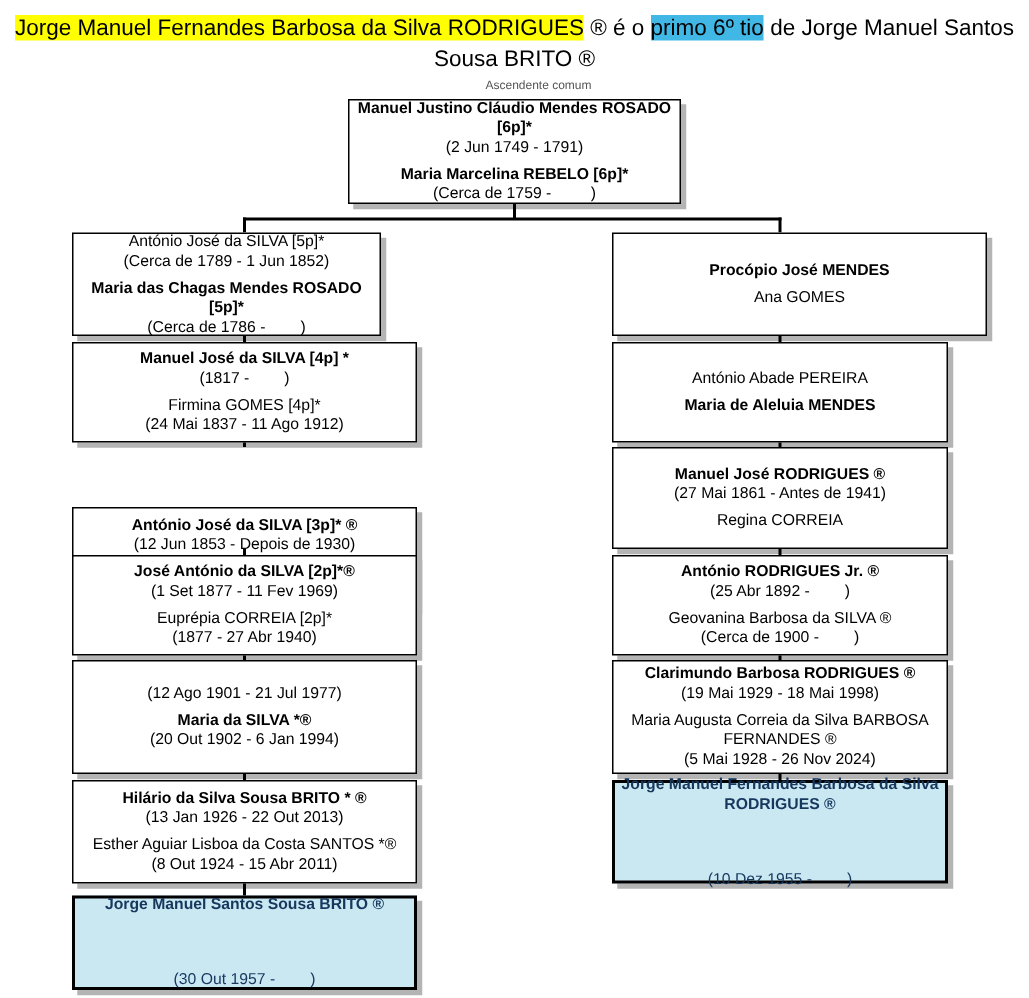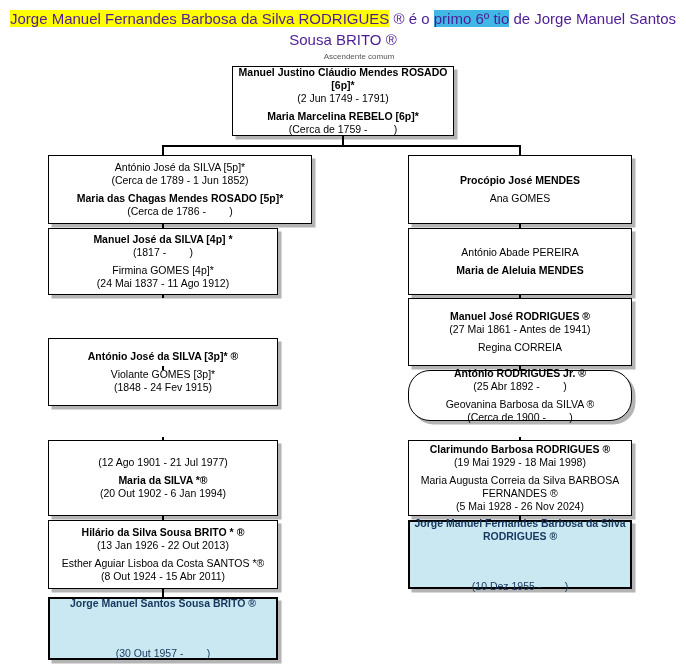--- a/index.html
+++ b/index.html
@@ -11,21 +11,21 @@
     --box-shadow:#b4b4b4;
     --connector:#000000;
   }
   html,body{margin:0;padding:0;background:#ffffff;}
   .page{
     position:relative;width:686px;height:665px;background:#ffffff;overflow:hidden;
     font-family:"Liberation Sans", sans-serif;color:#000;
   }
   .title{
     position:absolute;top:8px;left:5px;width:676px;
-    text-align:center;font-size:15px;line-height:21px;color:#4c1d95;
+    text-align:center;font-size:15px;line-height:21px;color:#000000;
   }
   .hl-y{background:var(--highlight-yellow);}
   .hl-b{background:var(--highlight-blue);}
   .anc-label{
     position:absolute;top:52px;left:0;width:686px;text-align:center;
     font-size:8px;color:#555;margin-left:16px;
   }
   .pbox{
     position:absolute;background:#fff;border:1.5px solid var(--box-border);
     box-shadow:3.5px 3.5px 0 0 var(--box-shadow);
@@ -56,36 +56,43 @@
       <div class="bl">(2 Jun 1749 - 1791)</div>
       <div class="bl bold sp">Maria Marcelina REBELO [6p]*</div>
       <div class="bl">(Cerca de 1759 -&nbsp;&nbsp;&nbsp;&nbsp;&nbsp;&nbsp;&nbsp;&nbsp;&nbsp;)</div>
     </div>
 
   <div class="cline" style="left:342px;top:136px;width:2px;height:10px;"></div>
   <div class="cline" style="left:162px;top:145px;width:359px;height:2px;"></div>
   <div class="cline" style="left:162px;top:145px;width:2px;height:10px;"></div>
   <div class="cline" style="left:519px;top:145px;width:2px;height:10px;"></div>
 
-  <div class="pbox" style="left:48px;top:155px;width:264px;height:69px;">
+  <div class="pbox" style="left:48px;top:155px;width:206px;height:69px;">
       <div class="bl">António José da SILVA [5p]*</div>
       <div class="bl">(Cerca de 1789 - 1 Jun 1852)</div>
       <div class="bl bold sp">Maria das Chagas Mendes ROSADO [5p]*</div>
       <div class="bl">(Cerca de 1786 -&nbsp;&nbsp;&nbsp;&nbsp;&nbsp;&nbsp;&nbsp;&nbsp;)</div>
     </div>
   <div class="pbox" style="left:48px;top:228px;width:230px;height:67px;">
       <div class="bl bold">Manuel José da SILVA [4p] *</div>
       <div class="bl">(1817 -&nbsp;&nbsp;&nbsp;&nbsp;&nbsp;&nbsp;&nbsp;&nbsp;)</div>
       <div class="bl sp">Firmina GOMES [4p]*</div>
       <div class="bl">(24 Mai 1837 - 11 Ago 1912)</div>
     </div>
   <div class="pbox" style="left:48px;top:298px;width:230px;height:68px;margin-top:40px;">
       <div class="bl bold">António José da SILVA [3p]* ®</div>
+      <div class="bl">(12 Jun 1853 - Depois de 1930)</div>
       <div class="bl sp">Violante GOMES [3p]*</div>
       <div class="bl">(1848 - 24 Fev 1915)</div>
+    </div>
+  <div class="pbox" style="left:48px;top:370px;width:230px;height:67px;">
+      <div class="bl bold">José António da SILVA [2p]*®</div>
+      <div class="bl">(1 Set 1877 - 11 Fev 1969)</div>
+      <div class="bl sp">Euprépia CORREIA [2p]*</div>
+      <div class="bl">(1877 - 27 Abr 1940)</div>
     </div>
   <div class="pbox" style="left:48px;top:440px;width:230px;height:76px;">
       <div class="bl">(12 Ago 1901 - 21 Jul 1977)</div>
       <div class="bl bold sp">Maria da SILVA *®</div>
       <div class="bl">(20 Out 1902 - 6 Jan 1994)</div>
     </div>
   <div class="pbox" style="left:48px;top:520px;width:230px;height:69px;">
       <div class="bl bold">Hilário da Silva Sousa BRITO * ®</div>
       <div class="bl">(13 Jan 1926 - 22 Out 2013)</div>
       <div class="bl sp">Esther Aguiar Lisboa da Costa SANTOS *®</div>
@@ -96,34 +103,34 @@
       <div class="bl">(30 Out 1957 -&nbsp;&nbsp;&nbsp;&nbsp;&nbsp;&nbsp;&nbsp;&nbsp;)</div>
     </div>
 
   <div class="cline" style="left:162px;top:224px;width:2px;height:4px;"></div>
   <div class="cline" style="left:162px;top:295px;width:2px;height:3px;"></div>
   <div class="cline" style="left:162px;top:366px;width:2px;height:4px;"></div>
   <div class="cline" style="left:162px;top:437px;width:2px;height:3px;"></div>
   <div class="cline" style="left:162px;top:516px;width:2px;height:4px;"></div>
   <div class="cline" style="left:162px;top:589px;width:2px;height:8px;"></div>
 
-  <div class="pbox" style="left:408px;top:155px;width:224px;height:69px;text-align:center;">
+  <div class="pbox" style="left:408px;top:155px;width:250px;height:69px;text-align:center;">
       <div class="bl bold">Procópio José MENDES</div>
       <div class="bl sp">Ana GOMES</div>
     </div>
   <div class="pbox" style="left:408px;top:228px;width:224px;height:67px;">
       <div class="bl">António Abade PEREIRA</div>
       <div class="bl bold sp">Maria de Aleluia MENDES</div>
     </div>
   <div class="pbox" style="left:408px;top:298px;width:224px;height:68px;">
       <div class="bl bold">Manuel José RODRIGUES ®</div>
       <div class="bl">(27 Mai 1861 - Antes de 1941)</div>
       <div class="bl sp">Regina CORREIA</div>
     </div>
-  <div class="pbox" style="left:408px;top:370px;width:224px;height:51px;border-radius:22px;">
+  <div class="pbox" style="left:408px;top:370px;width:224px;height:67px;">
       <div class="bl bold">António RODRIGUES Jr. ®</div>
       <div class="bl">(25 Abr 1892 -&nbsp;&nbsp;&nbsp;&nbsp;&nbsp;&nbsp;&nbsp;&nbsp;)</div>
       <div class="bl sp">Geovanina Barbosa da SILVA ®</div>
       <div class="bl">(Cerca de 1900 -&nbsp;&nbsp;&nbsp;&nbsp;&nbsp;&nbsp;&nbsp;&nbsp;)</div>
     </div>
   <div class="pbox" style="left:408px;top:440px;width:224px;height:76px;">
       <div class="bl bold">Clarimundo Barbosa RODRIGUES ®</div>
       <div class="bl">(19 Mai 1929 - 18 Mai 1998)</div>
       <div class="bl sp">Maria Augusta Correia da Silva BARBOSA FERNANDES ®</div>
       <div class="bl">(5 Mai 1928 - 26 Nov 2024)</div>

